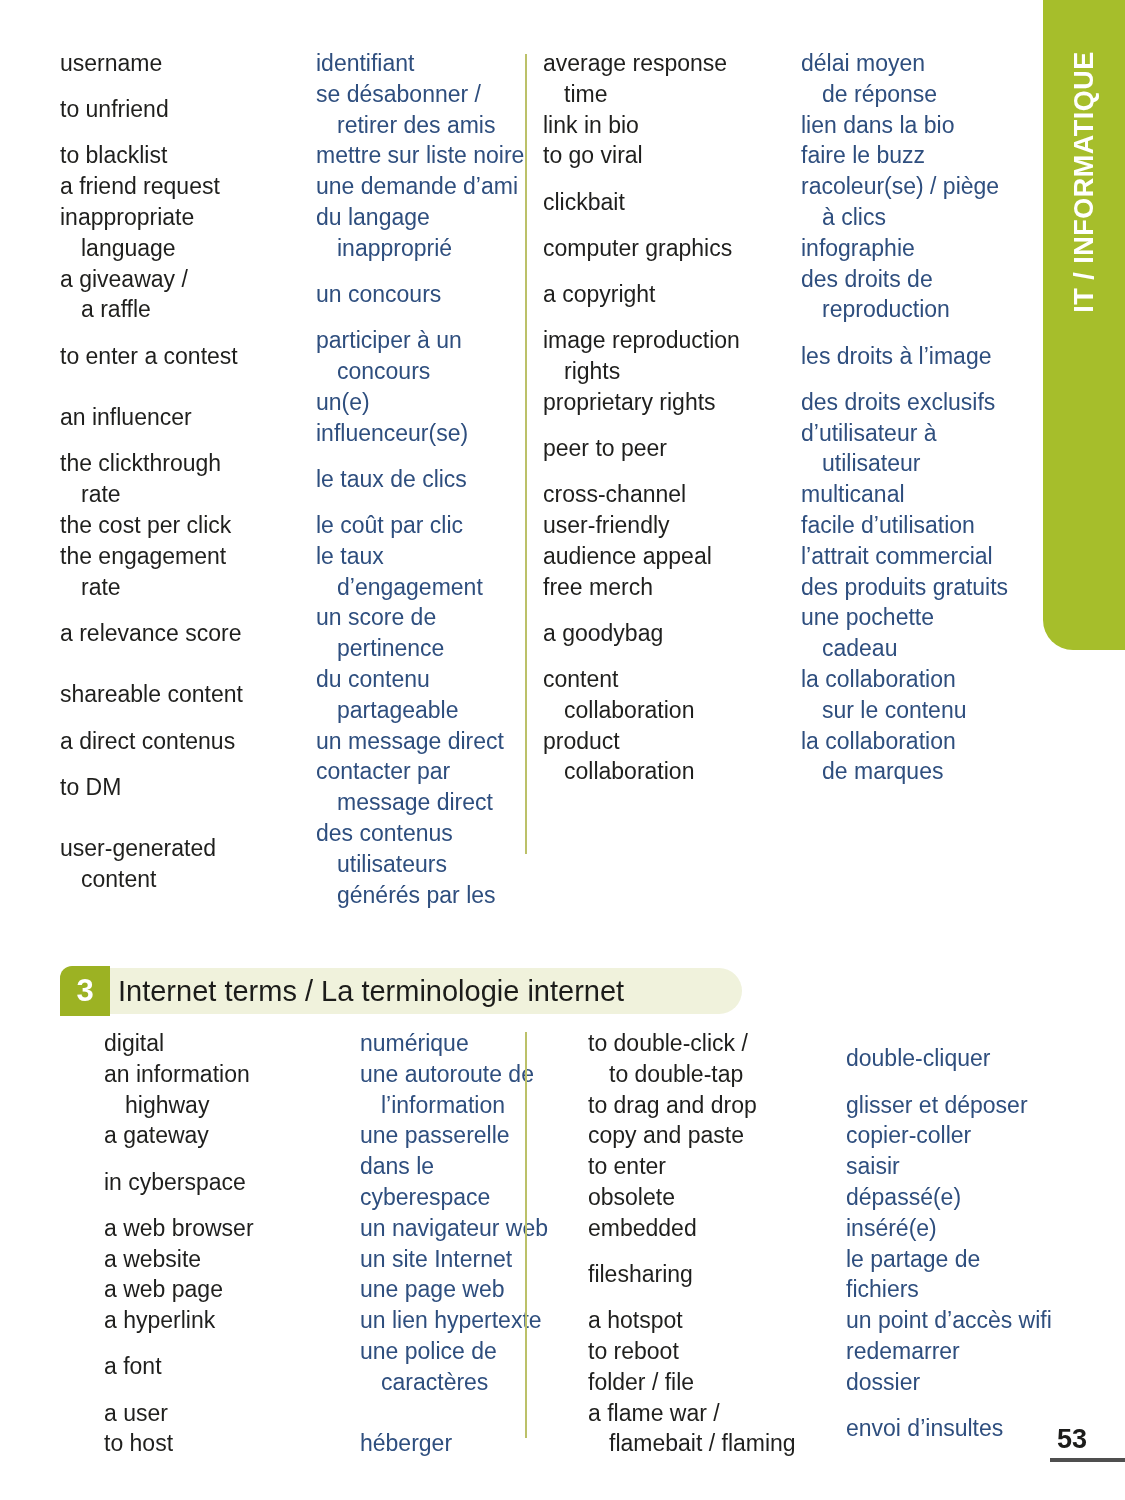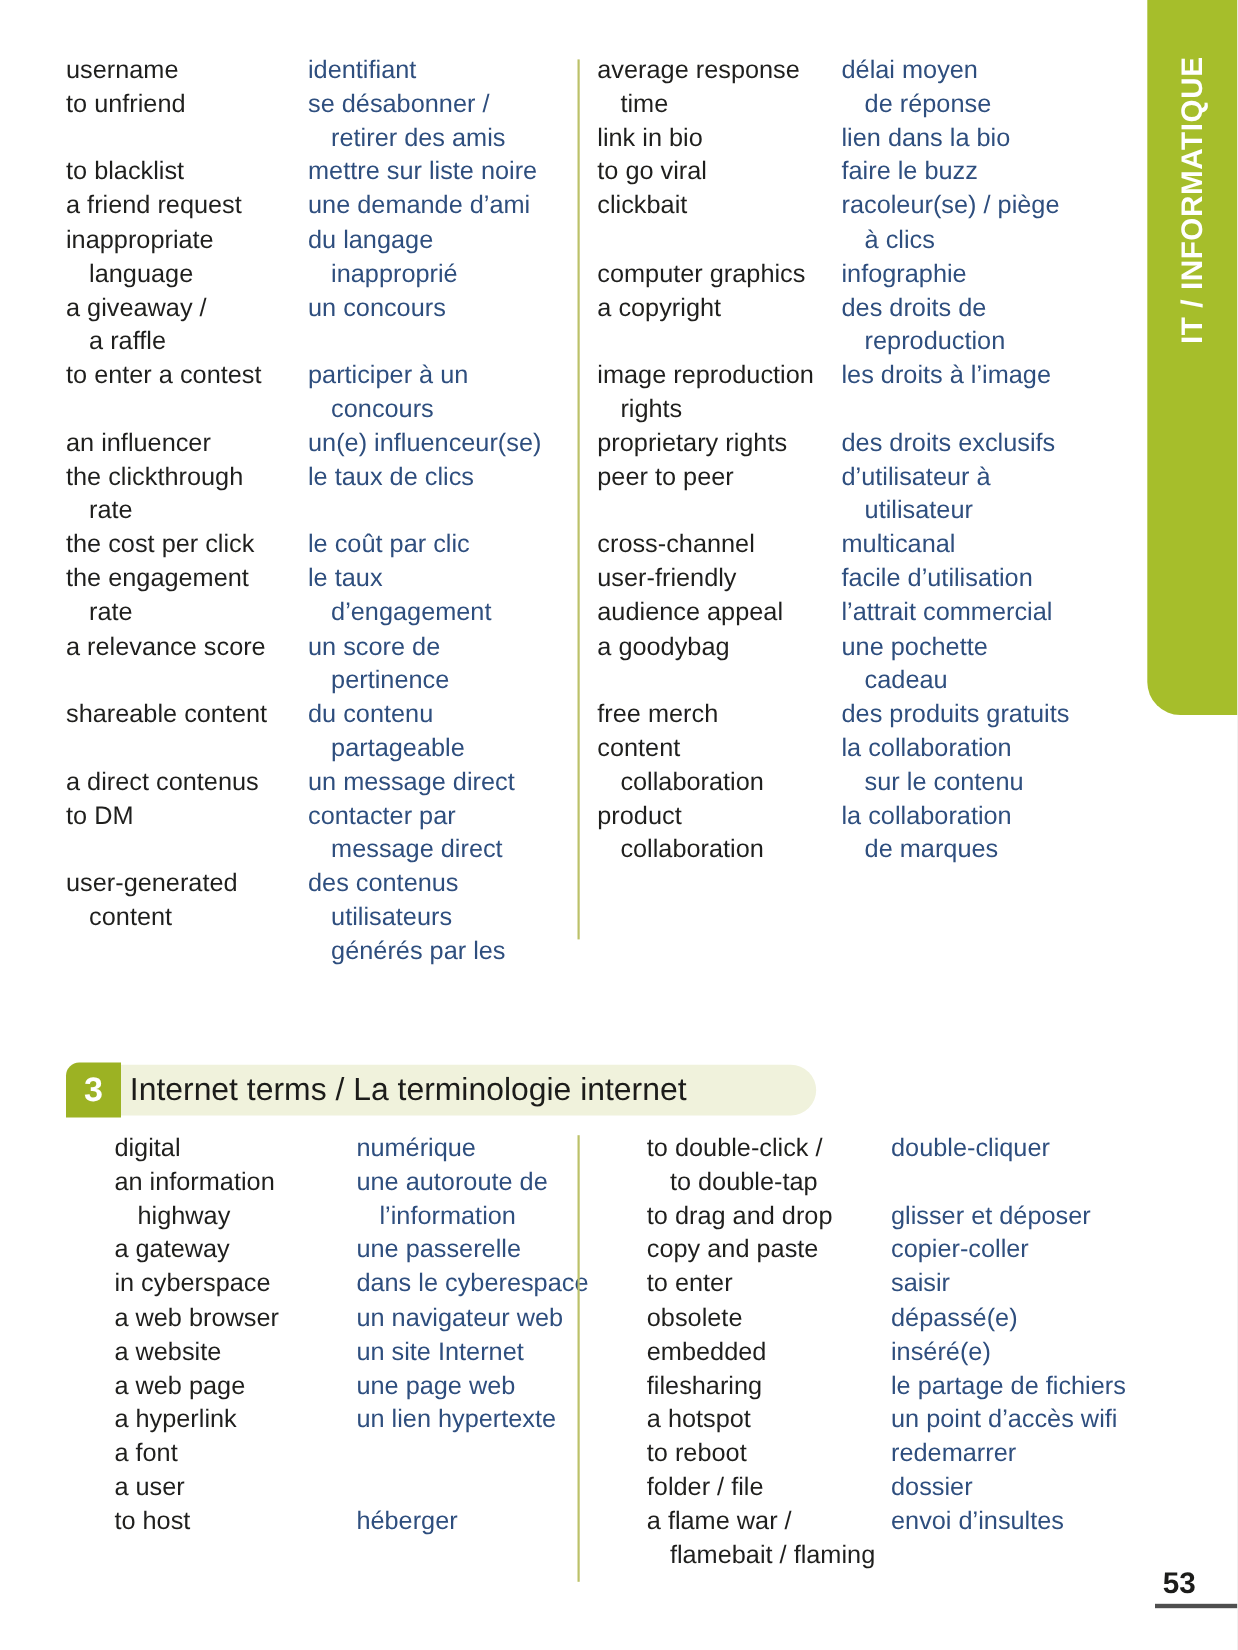--- a/index.html
+++ b/index.html
@@ -12,21 +12,21 @@
     margin:0 auto;
   }
 
   
   .vocab-block { position:absolute; }
   .vb-tl { left:60px;  top:48px;   width:466px; }
   .vb-tr { left:543px; top:48px;   width:470px; }
   .vb-bl { left:60px;  top:1028px; width:466px;margin-left:44px; }
   .vb-br { left:543px; top:1028px; width:470px;margin-left:45px; }
 
-  .vocab-row { display:flex; align-items:flex-start; }
+  .vocab-row { display:flex; align-items:center;gap:36px; }
   .cell { font-size:23px; line-height:30.8px; }
   .cell.en { width:220px; flex:0 0 220px; color:#1f1f1d; }
   .vb-tr .cell.en, .vb-br .cell.en { width:222px; flex:0 0 222px; }
   .cell.fr { flex:1 1 auto; color:#2e4e7e; }
   .ln { display:block; }
   .ln.cont { padding-left:21px; }
 
   
   .divider { position:absolute; width:2px; background:#bcc169; }
   .divider.top    { left:525px; top:54px;   height:800px; }
@@ -326,33 +326,33 @@
       <div class="vocab-row">
         <div class="cell en">
           <span class="ln">audience appeal</span>
         </div>
         <div class="cell fr">
           <span class="ln">l’attrait commercial</span>
         </div>
       </div>
       <div class="vocab-row">
         <div class="cell en">
+          <span class="ln">free merch</span>
+        </div>
+        <div class="cell fr">
+          <span class="ln">des produits gratuits</span>
+        </div>
+      </div>
+      <div class="vocab-row">
+        <div class="cell en">
           <span class="ln">a goodybag</span>
         </div>
         <div class="cell fr">
           <span class="ln">une pochette</span>
           <span class="ln cont">cadeau</span>
-        </div>
-      </div>
-      <div class="vocab-row">
-        <div class="cell en">
-          <span class="ln">free merch</span>
-        </div>
-        <div class="cell fr">
-          <span class="ln">des produits gratuits</span>
         </div>
       </div>
       <div class="vocab-row">
         <div class="cell en">
           <span class="ln">content</span>
           <span class="ln cont">collaboration</span>
         </div>
         <div class="cell fr">
           <span class="ln">la collaboration</span>
           <span class="ln cont">sur le contenu</span>
@@ -442,20 +442,24 @@
           <span class="ln">a hyperlink</span>
         </div>
         <div class="cell fr">
           <span class="ln">un lien hypertexte</span>
         </div>
       </div>
       <div class="vocab-row">
         <div class="cell en">
           <span class="ln">a font</span>
         </div>
+        <div class="cell fr">
+          <span class="ln">une police de</span>
+          <span class="ln cont">caractères</span>
+        </div>
       </div>
       <div class="vocab-row">
         <div class="cell en">
           <span class="ln">a user</span>
         </div>
       </div>
       <div class="vocab-row">
         <div class="cell en">
           <span class="ln">to host</span>
         </div>

